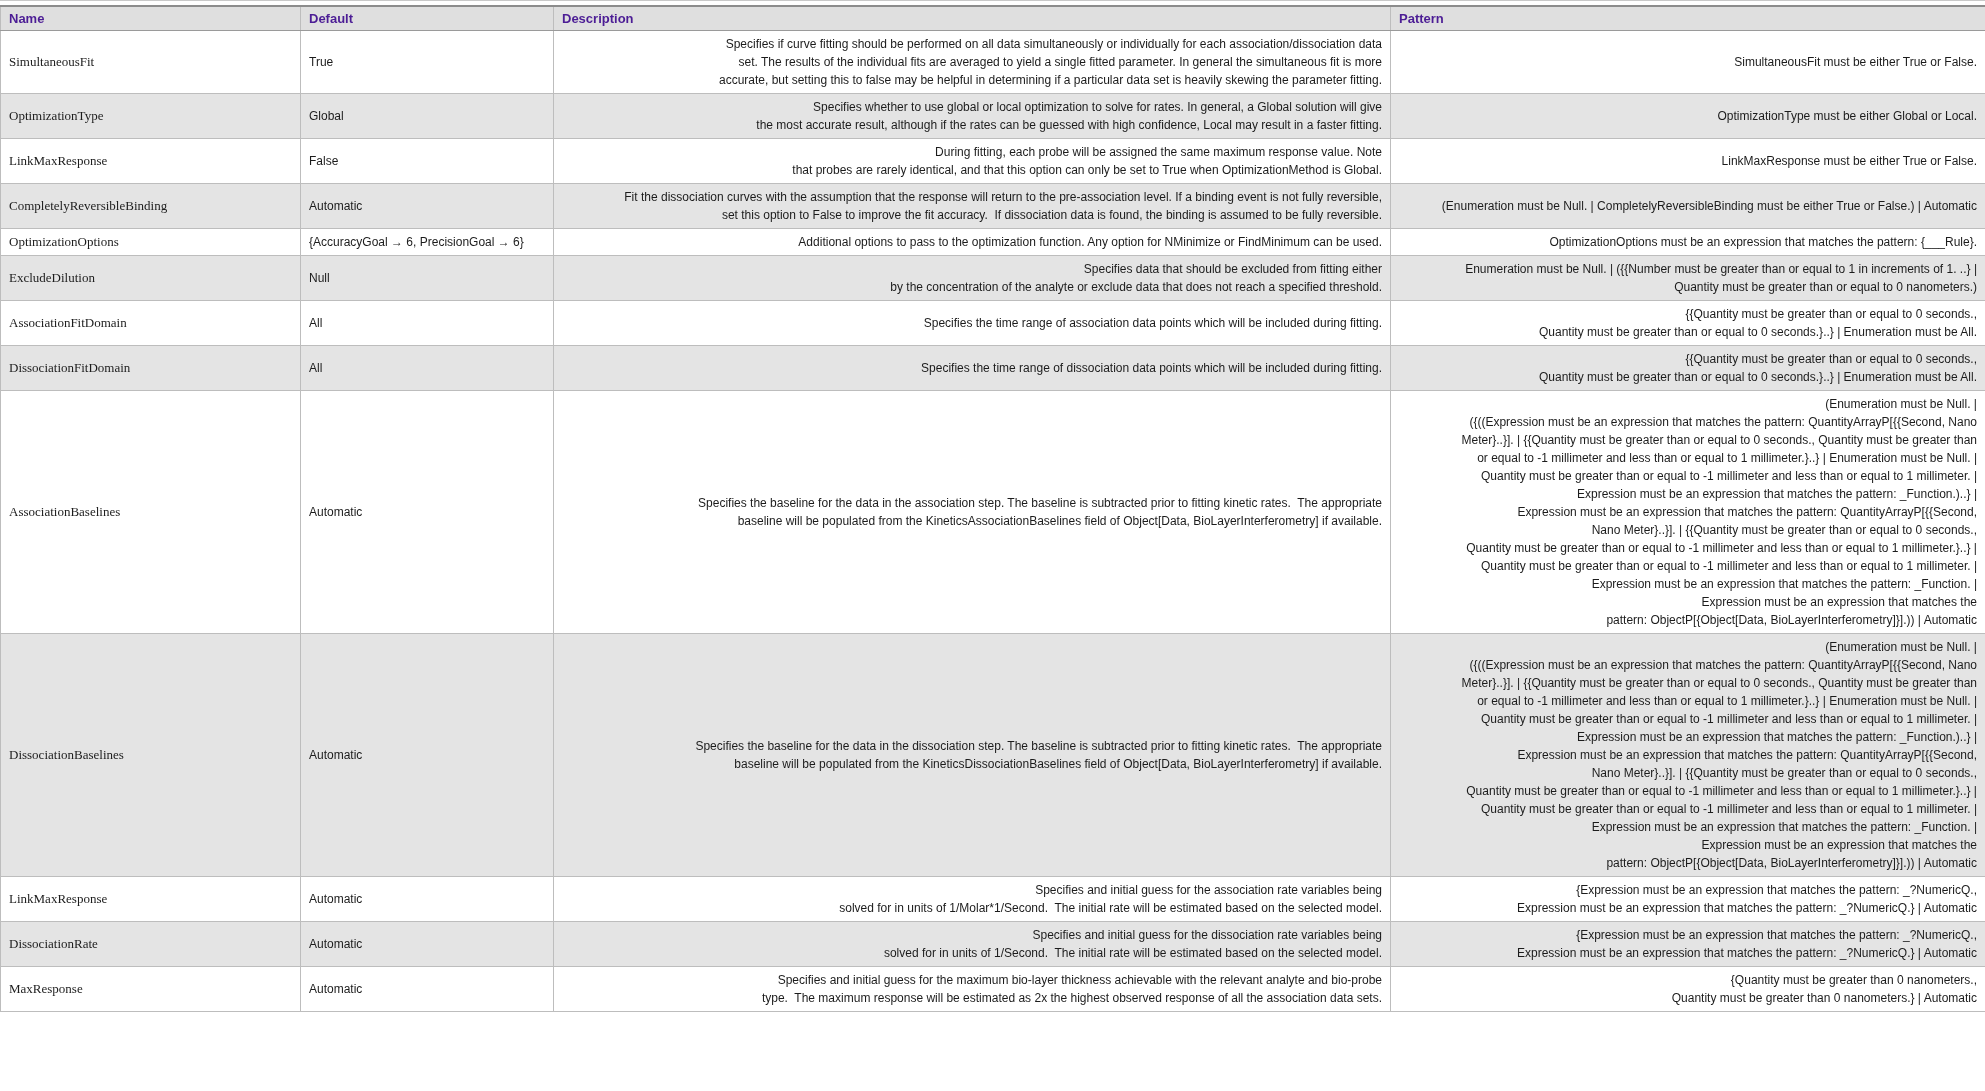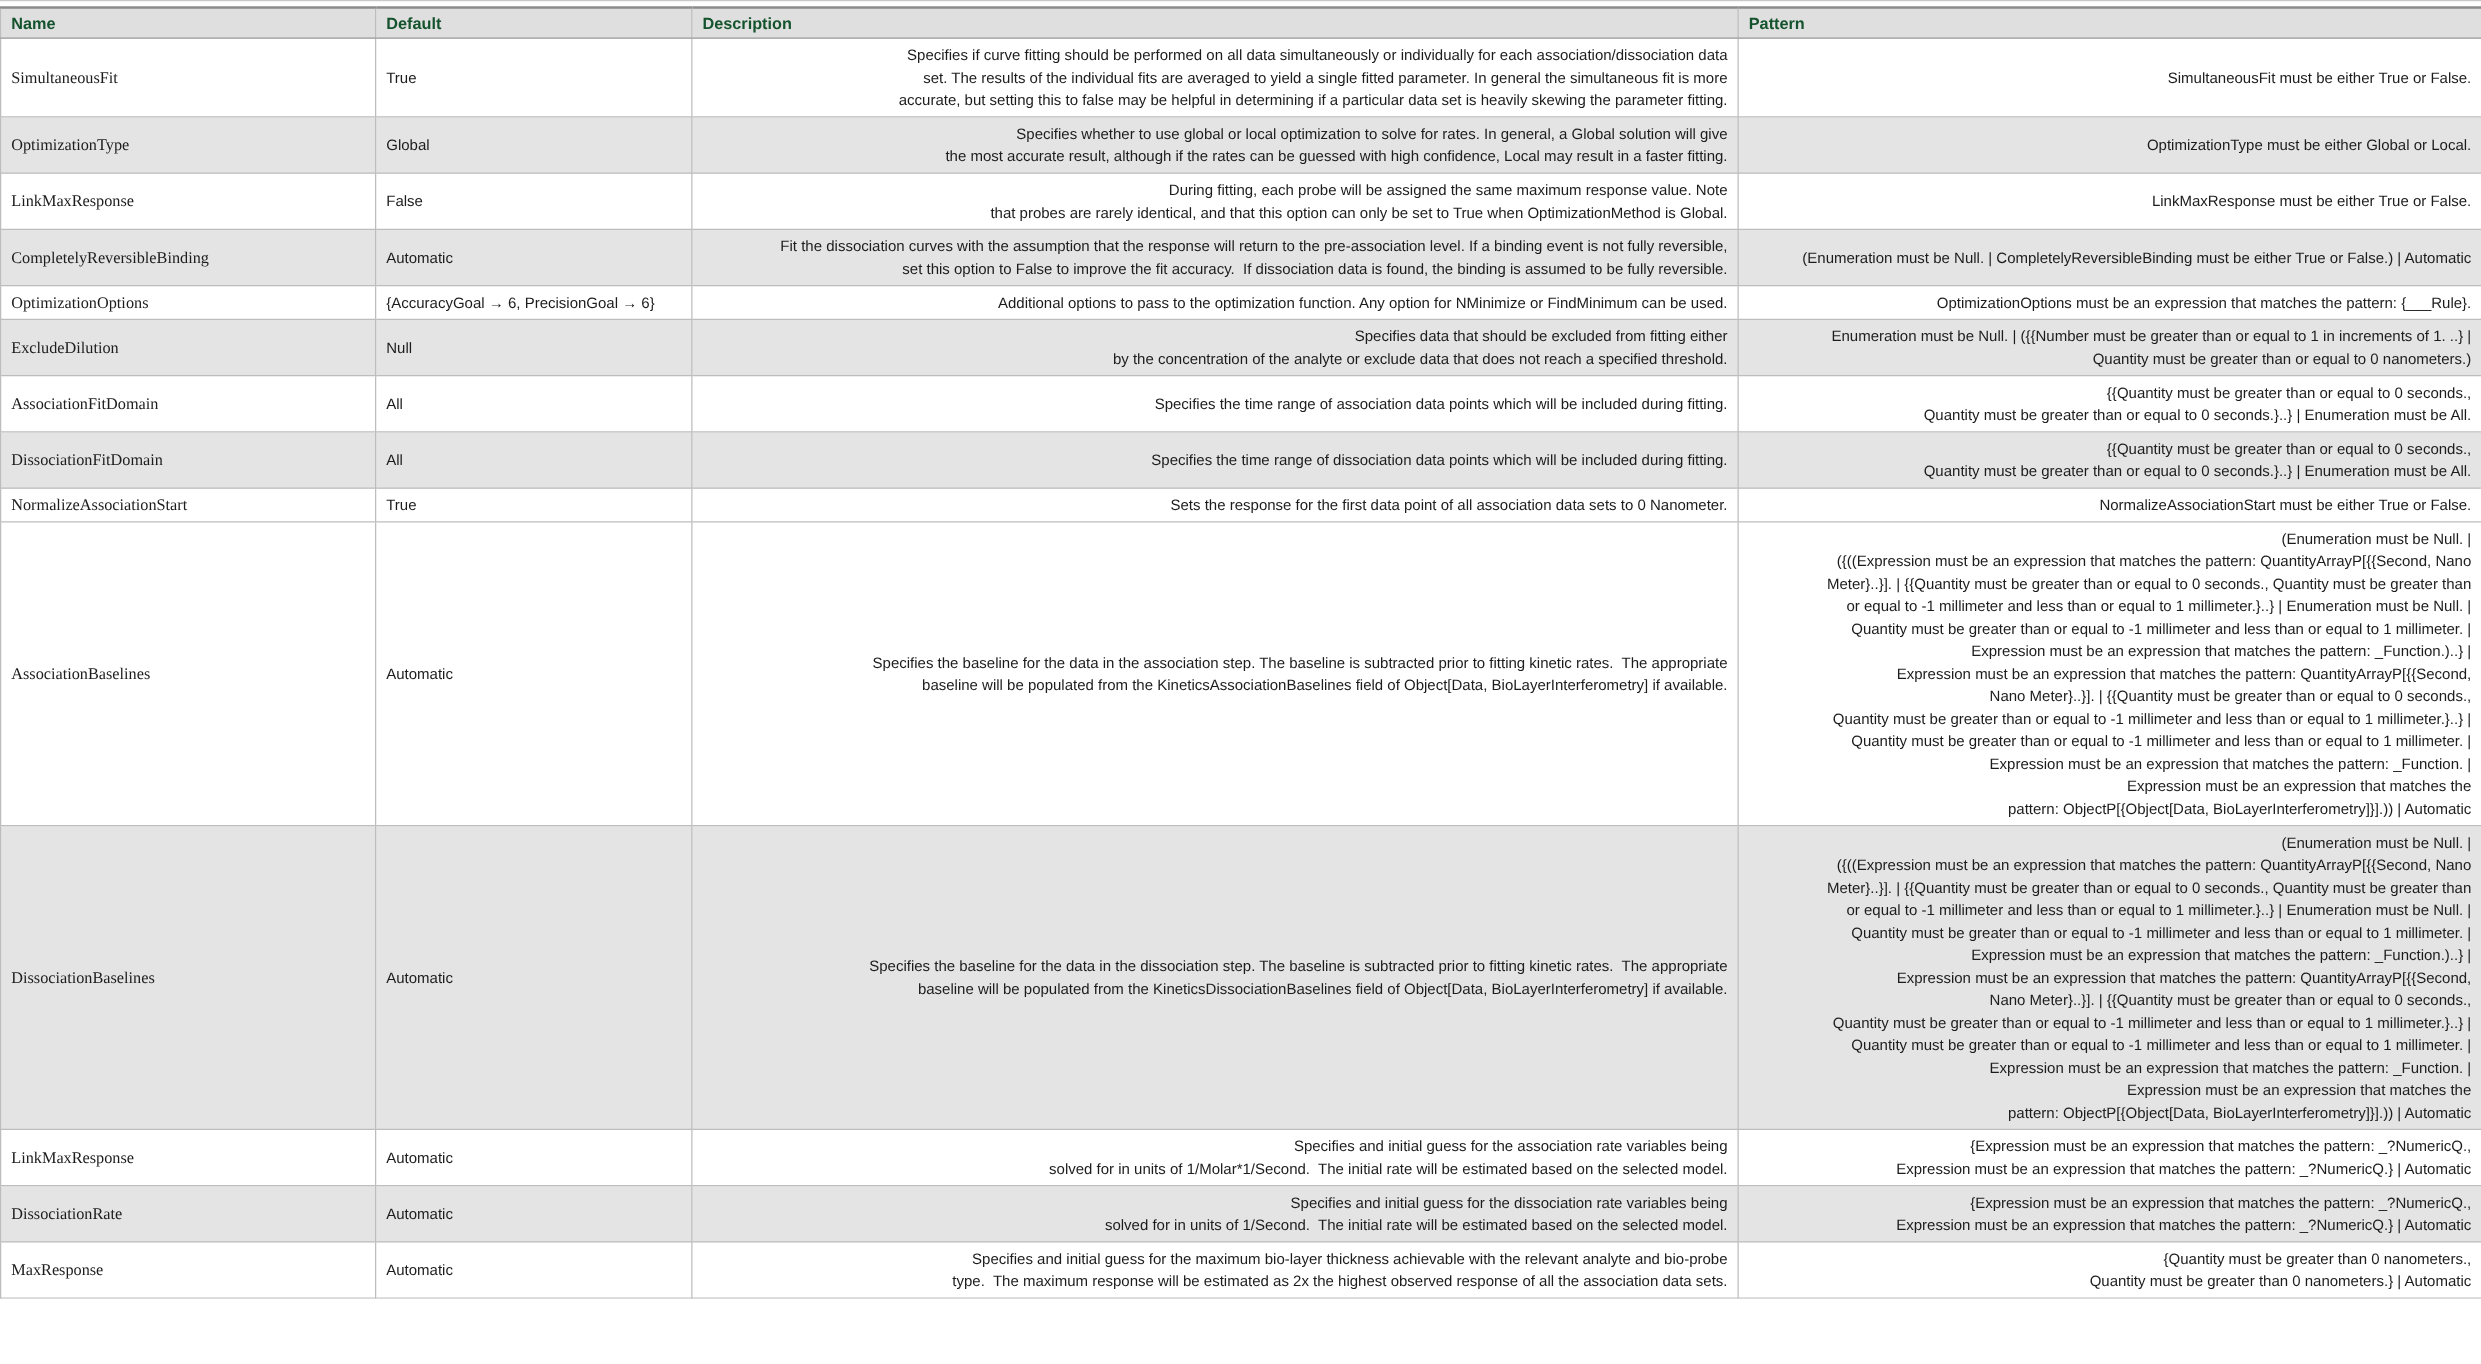--- a/index.html
+++ b/index.html
@@ -21,21 +21,21 @@
     table-layout: fixed;
     border-bottom: 1px solid #8c8c8c;
   }
   col.col-name        { width: 300px; }
   col.col-default     { width: 253px; }
   col.col-description { width: 837px; }
   col.col-pattern     { width: 595px; }
 
   thead th {
     background: #dfdfdf;
-    color: #14532d;
+    color: #4c1d95;
     font-weight: bold;
     font-size: 13px;
     text-align: left;
     padding: 4px 8px;
     border-top: 2px solid #8c8c8c;
     border-bottom: 1px solid #9a9a9a;
     border-left: 1px solid #bdbdbd;
     border-right: 1px solid #bdbdbd;
   }
   tbody td {
@@ -126,26 +126,20 @@
  Quantity must be greater than or equal to 0 seconds.}..} | Enumeration must be All.</td>
         </tr>
         <tr class="alt">
           <td class="col-name">DissociationFitDomain</td>
           <td class="col-default">All</td>
           <td class="col-description">Specifies the time range of dissociation data points which will be included during fitting.</td>
           <td class="col-pattern">{{Quantity must be greater than or equal to 0 seconds.,
  Quantity must be greater than or equal to 0 seconds.}..} | Enumeration must be All.</td>
         </tr>
         <tr>
-          <td class="col-name">NormalizeAssociationStart</td>
-          <td class="col-default">True</td>
-          <td class="col-description">Sets the response for the first data point of all association data sets to 0 Nanometer.</td>
-          <td class="col-pattern">NormalizeAssociationStart must be either True or False.</td>
-        </tr>
-        <tr>
           <td class="col-name">AssociationBaselines</td>
           <td class="col-default">Automatic</td>
           <td class="col-description">Specifies the baseline for the data in the association step. The baseline is subtracted prior to fitting kinetic rates.  The appropriate
 baseline will be populated from the KineticsAssociationBaselines field of Object[Data, BioLayerInterferometry] if available.</td>
           <td class="col-pattern">(Enumeration must be Null. |
 ({((Expression must be an expression that matches the pattern: QuantityArrayP[{{Second, Nano
  Meter}..}]. | {{Quantity must be greater than or equal to 0 seconds., Quantity must be greater than
  or equal to -1 millimeter and less than or equal to 1 millimeter.}..} | Enumeration must be Null. |
  Quantity must be greater than or equal to -1 millimeter and less than or equal to 1 millimeter. |
  Expression must be an expression that matches the pattern: _Function.)..} |

